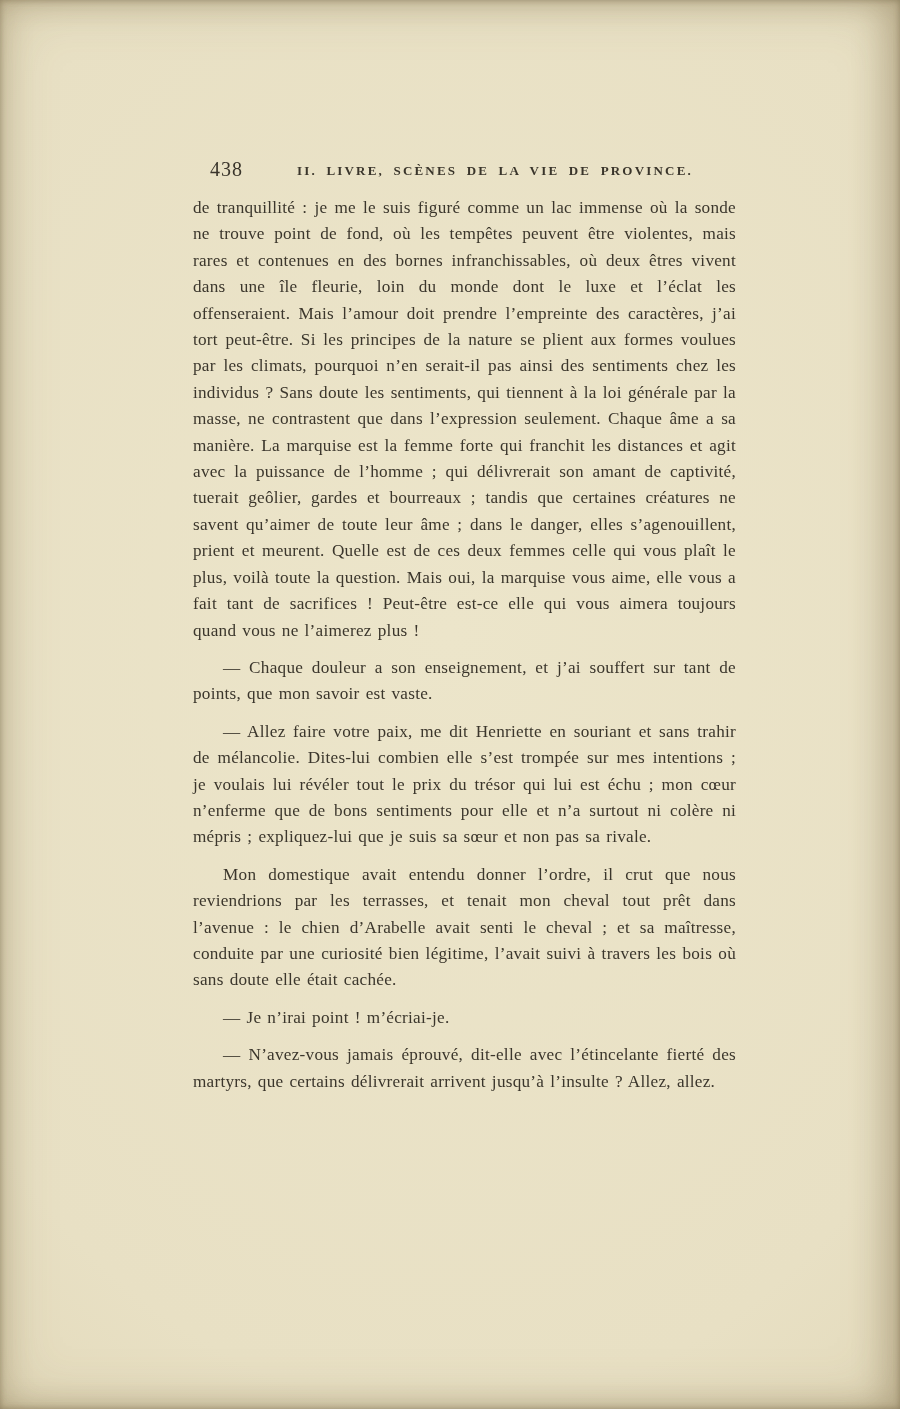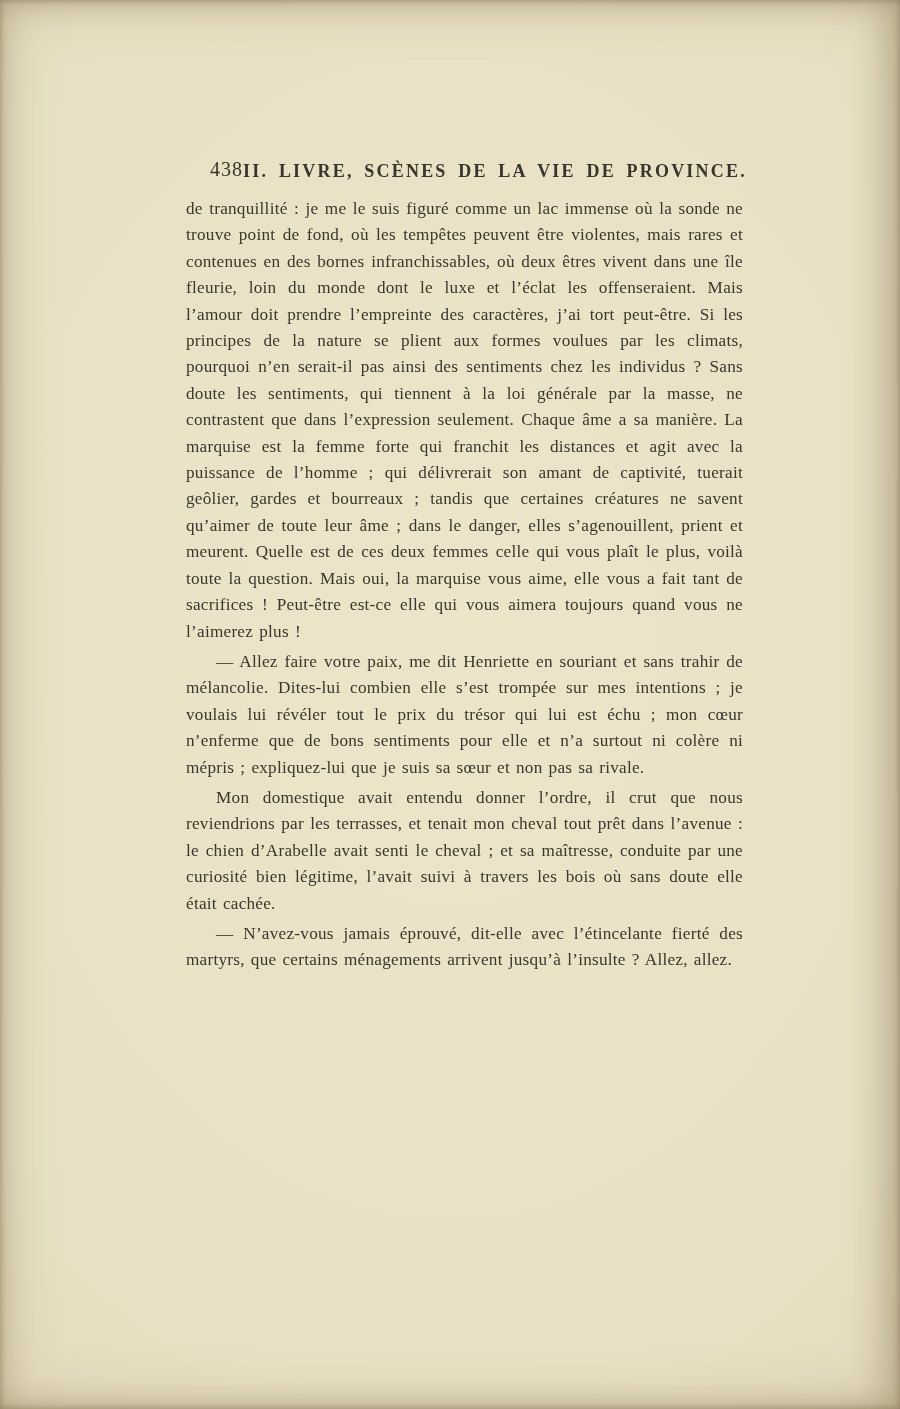--- a/index.html
+++ b/index.html
@@ -27,40 +27,40 @@
   }
   .text-block {
     position: absolute;
     left: 182px;
     top: 158px;
     width: 565px;
     color: #38332a;
   }
   .running-head {
     display: flex;
-    align-items: flex-start;
+    align-items: center;
     margin-bottom: 14px;
     color: #3a352b;
   }
   .folio {
     font-size: 20px;
     letter-spacing: 1px;
     margin-left: 28px;
   }
   .head-title {
     flex: 1;
     text-align: center;
-    font-size: 18px;
+    font-size: 13px;
     font-weight: bold;
     letter-spacing: 2.2px;
     word-spacing: 4px;
     padding-top: 3px;
   }
   .body-text p {
-    margin: 4px;
+    margin: 11px;
     font-size: 17.2px;
     line-height: 26.4px;
     text-align: justify;
     letter-spacing: 0.25px;
     word-spacing: 1.5px;
     color: #3b362c;
   }
   .body-text p.indent {
     text-indent: 30px;
   }
@@ -72,18 +72,20 @@
 
 <div class="text-block">
 
   <div class="running-head">
     <span class="folio">438</span>
     <span class="head-title">II. LIVRE, SCÈNES DE LA VIE DE PROVINCE.</span>
   </div>
 
   <div class="body-text">
     <p>de tranquillité : je me le suis figuré comme un lac immense où la sonde ne trouve point de fond, où les tempêtes peuvent être violentes, mais rares et contenues en des bornes infranchissables, où deux êtres vivent dans une île fleurie, loin du monde dont le luxe et l’éclat les offenseraient. Mais l’amour doit prendre l’empreinte des caractères, j’ai tort peut-être. Si les principes de la nature se plient aux formes voulues par les climats, pourquoi n’en serait-il pas ainsi des sentiments chez les individus ? Sans doute les sentiments, qui tiennent à la loi générale par la masse, ne contrastent que dans l’expression seulement. Chaque âme a sa manière. La marquise est la femme forte qui franchit les distances et agit avec la puissance de l’homme ; qui délivrerait son amant de captivité, tuerait geôlier, gardes et bourreaux ; tandis que certaines créatures ne savent qu’aimer de toute leur âme ; dans le danger, elles s’agenouillent, prient et meurent. Quelle est de ces deux femmes celle qui vous plaît le plus, voilà toute la question. Mais oui, la marquise vous aime, elle vous a fait tant de sacrifices ! Peut-être est-ce elle qui vous aimera toujours quand vous ne l’aimerez plus !</p>
+    <p class="indent">— Chaque douleur a son enseignement, et j’ai souffert sur tant de points, que mon savoir est vaste.</p>
     <p class="indent">— Allez faire votre paix, me dit Henriette en souriant et sans trahir de mélancolie. Dites-lui combien elle s’est trompée sur mes intentions ; je voulais lui révéler tout le prix du trésor qui lui est échu ; mon cœur n’enferme que de bons sentiments pour elle et n’a surtout ni colère ni mépris ; expliquez-lui que je suis sa sœur et non pas sa rivale.</p>
     <p class="indent">Mon domestique avait entendu donner l’ordre, il crut que nous reviendrions par les terrasses, et tenait mon cheval tout prêt dans l’avenue : le chien d’Arabelle avait senti le cheval ; et sa maîtresse, conduite par une curiosité bien légitime, l’avait suivi à travers les bois où sans doute elle était cachée.</p>
-    <p class="indent">— N’avez-vous jamais éprouvé, dit-elle avec l’étincelante fierté des martyrs, que certains ménagements arrivent jusqu’à l’insulte ? Allez, allez.</p>
+    <p class="indent">— Je n’irai point ! m’écriai-je.</p>
+    <p class="indent">— N’avez-vous jamais éprouvé, dit-elle avec l’étincelante fierté des martyrs, que certains délivrerait arrivent jusqu’à l’insulte ? Allez, allez.</p>
   </div>
 
 </div>
 
 </body></html>

